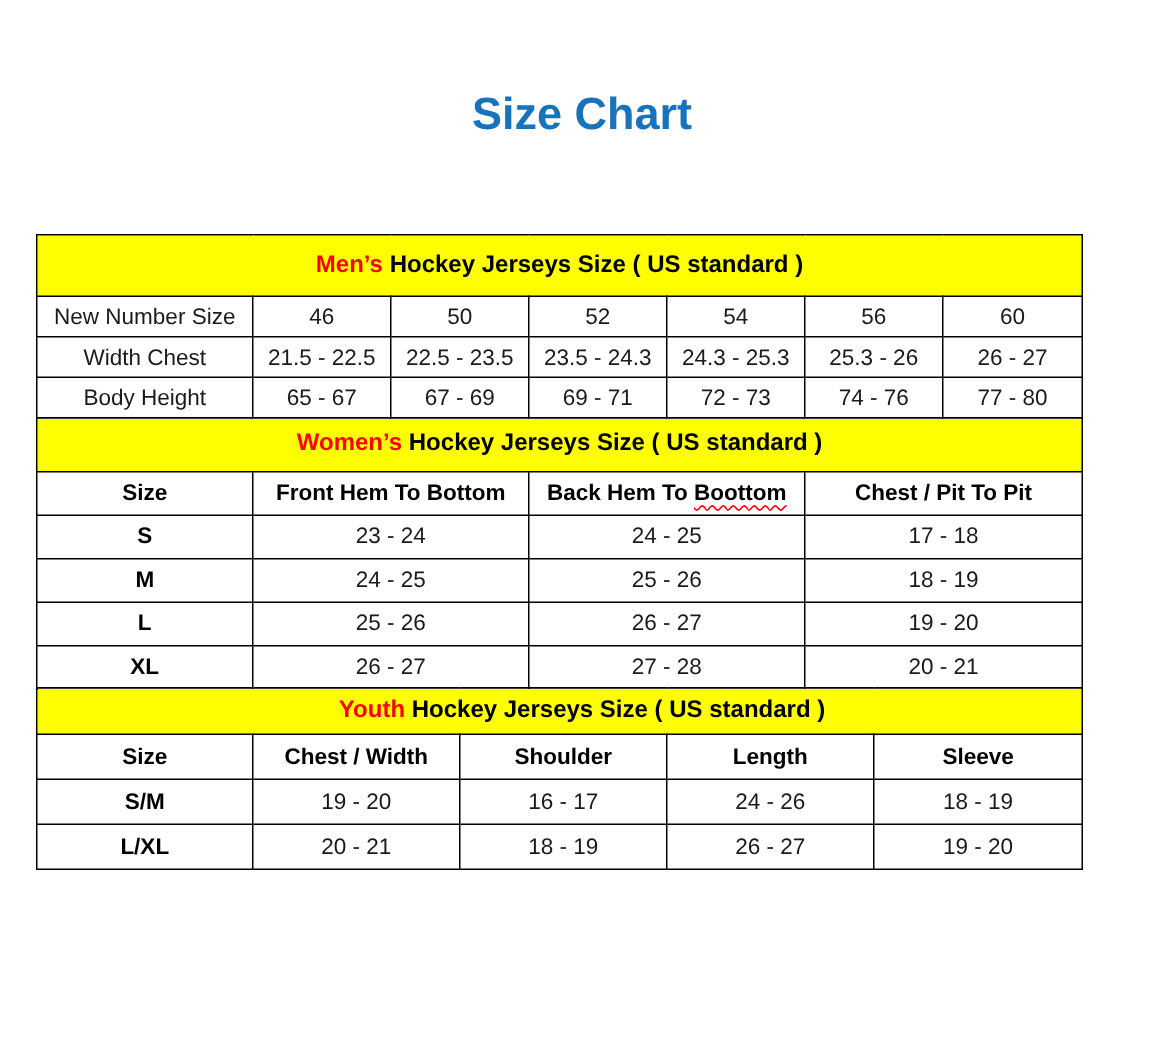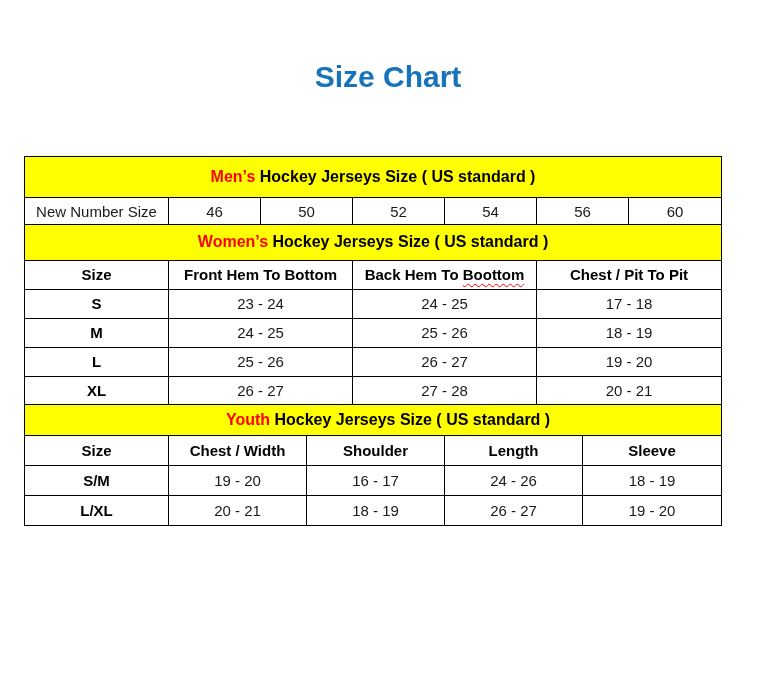--- a/index.html
+++ b/index.html
@@ -96,20 +96,38 @@
       </tr>
       <tr>
         <td>New Number Size</td>
         <td>46</td>
         <td>50</td>
         <td>52</td>
         <td>54</td>
         <td>56</td>
         <td>60</td>
       </tr>
+      <tr>
+        <td>Width Chest</td>
+        <td>21.5 - 22.5</td>
+        <td>22.5 - 23.5</td>
+        <td>23.5 - 24.3</td>
+        <td>24.3 - 25.3</td>
+        <td>25.3 - 26</td>
+        <td>26 - 27</td>
+      </tr>
+      <tr>
+        <td>Body Height</td>
+        <td>65 - 67</td>
+        <td>67 - 69</td>
+        <td>69 - 71</td>
+        <td>72 - 73</td>
+        <td>74 - 76</td>
+        <td>77 - 80</td>
+      </tr>
     </tbody>
       </table>
 
     <table class="womens">
       <colgroup>
         <col style="width:144px">
           <col style="width:184px">
           <col style="width:184px">
           <col style="width:185px">
       </colgroup>

